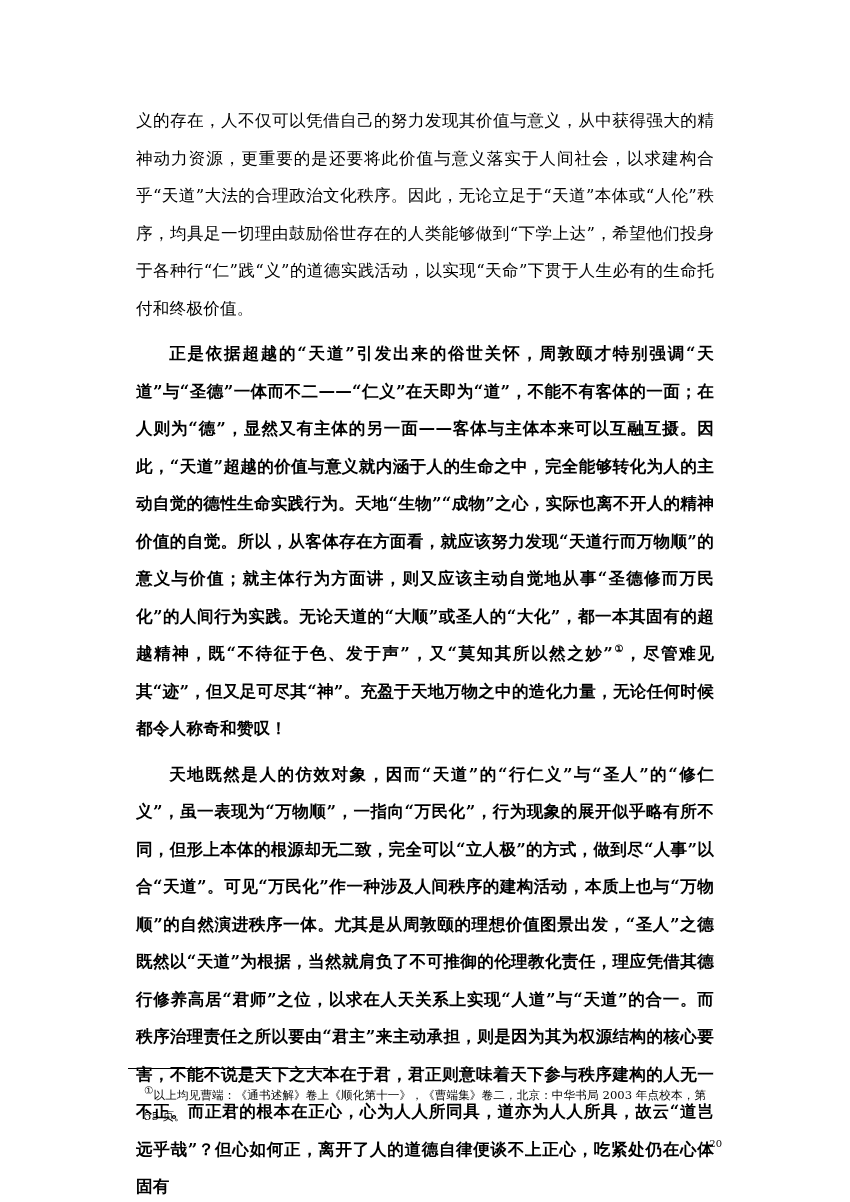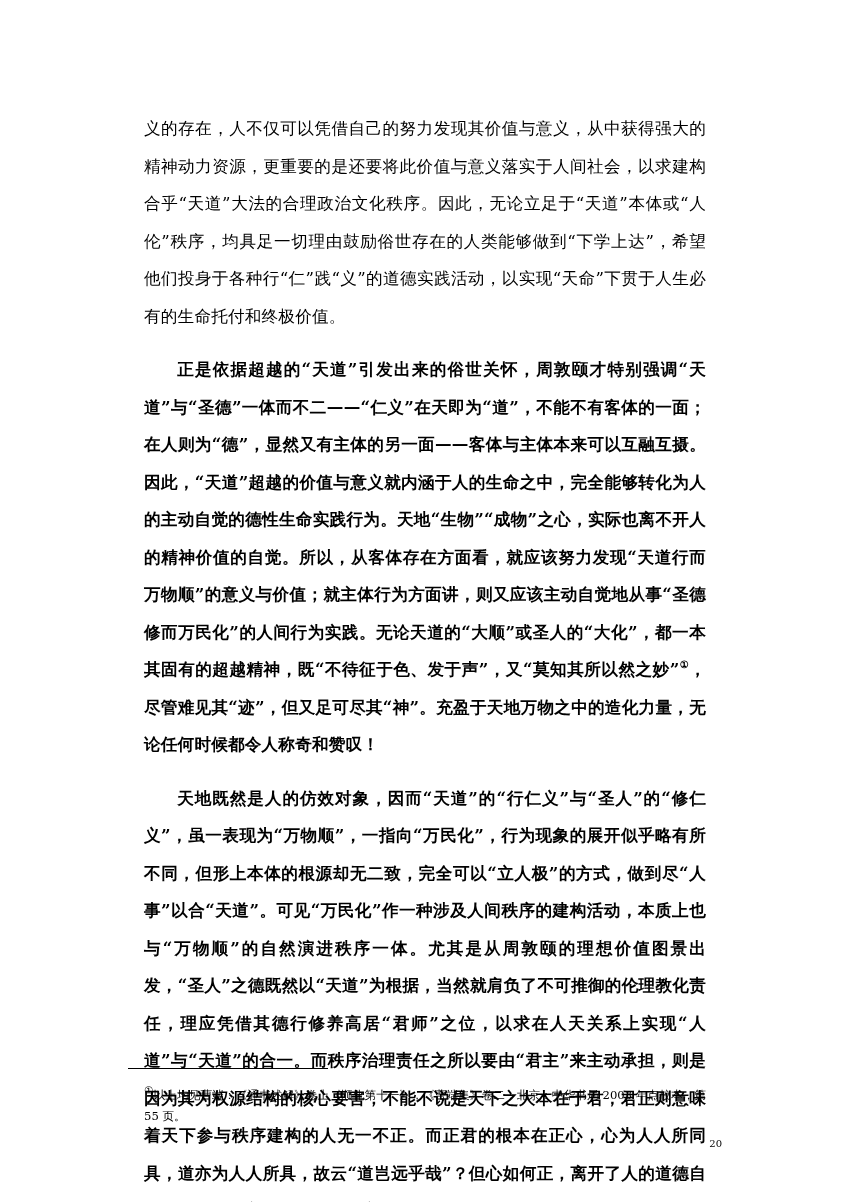--- a/index.html
+++ b/index.html
@@ -26,21 +26,21 @@
     position: absolute;
     left: 128px;
     top: 94px;
     width: 594px;
   }
   .para {
     font-size: 16.6px;
     line-height: 37.5px;
     text-align: justify;
     text-justify: inter-ideograph;
-    margin: 16px;
+    margin: 8px;
     letter-spacing: 0.2px;
   }
   .indent {
     text-indent: 2em;
     font-weight: bold;
   }
   .footnote-wrap {
     position: absolute;
     left: 128px;
     top: 1068px;

